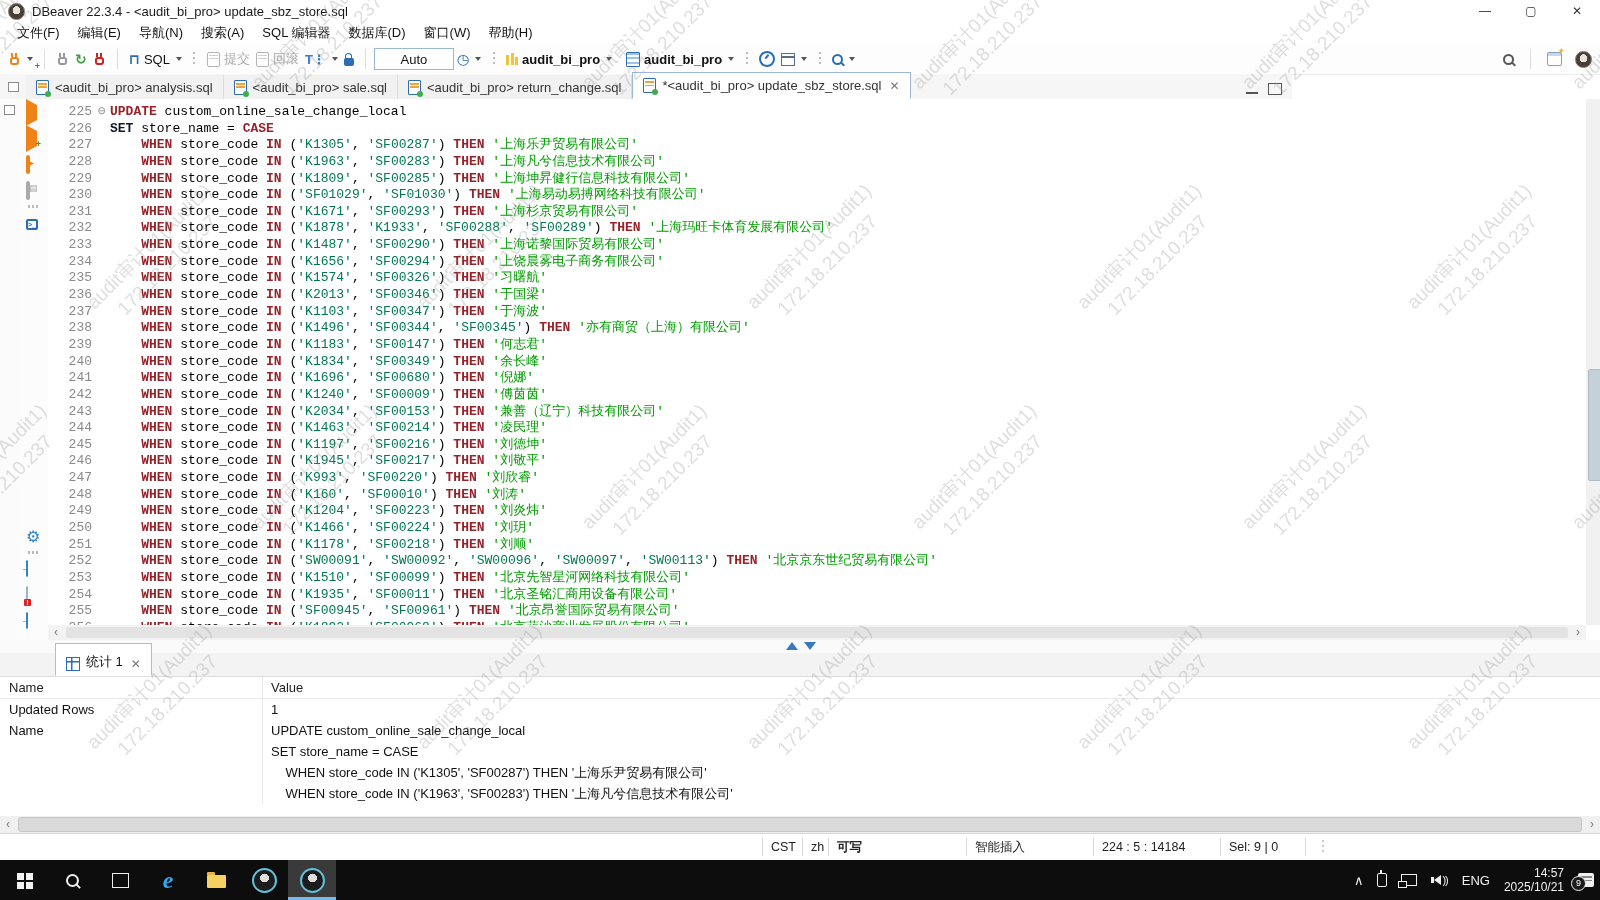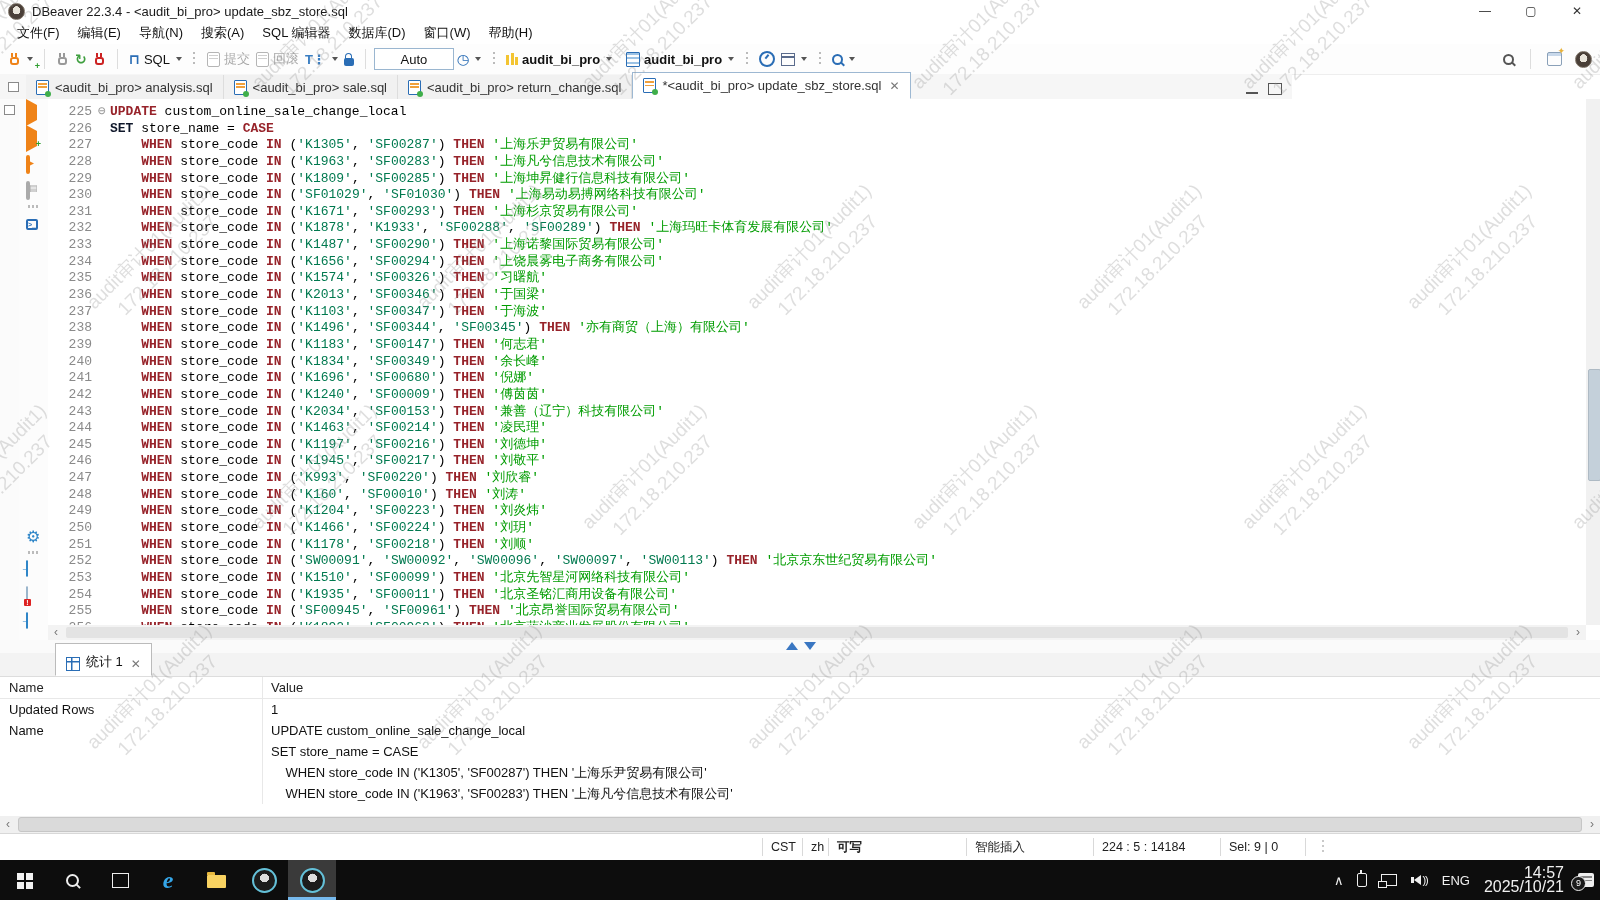--- a/index.html
+++ b/index.html
@@ -150,21 +150,21 @@
   .i-chev{font-size:13px;}
   .i-usb{width:8px;height:12px;border:1.5px solid #eee;border-radius:2px;position:relative;}
   .i-usb::after{content:"";position:absolute;left:2px;top:-4px;width:2px;height:4px;background:#eee;}
   .i-net{width:14px;height:10px;border:1.5px solid #eee;position:relative;}
   .i-net::after{content:"";position:absolute;left:-4px;bottom:-3px;width:7px;height:5px;background:#0d0d0d;border:1.5px solid #eee;}
   .i-spk{display:flex;align-items:center;}
   .i-spk .cone{width:0;height:0;border-top:5px solid transparent;border-bottom:5px solid transparent;border-right:7px solid #f0f0f0;}
   .i-spk .base{width:3px;height:6px;background:#f0f0f0;}
   .i-spk .waves{font-size:11px;letter-spacing:-1px;margin-left:1px;}
   #tray-lang{font-size:13px;}
-  #tray-clock{text-align:right;font-size:16px;line-height:14px;}
+  #tray-clock{text-align:right;font-size:12px;line-height:14px;}
   .i-notif{width:16px;height:14px;background:#f0f0f0;border-radius:2px;position:relative;}
   .i-notif::before{content:"";position:absolute;left:2px;top:3px;right:2px;height:6px;background:repeating-linear-gradient(#888 0 1.5px,transparent 1.5px 3.5px);}
   .notif-badge{position:absolute;left:-7px;bottom:-4px;width:13px;height:13px;border-radius:50%;background:#1b1b1b;border:1px solid #f0f0f0;color:#fff;font-size:9px;line-height:13px;text-align:center;}
 
   
   #watermarks{left:0;top:0;width:1600px;height:858px;pointer-events:none;z-index:60;overflow:hidden;}
   .wm{position:absolute;transform:rotate(-45deg);color:rgba(145,145,145,0.30);font-size:19px;white-space:nowrap;text-align:center;line-height:26px;}
 </style>
 </head>
 <body>

